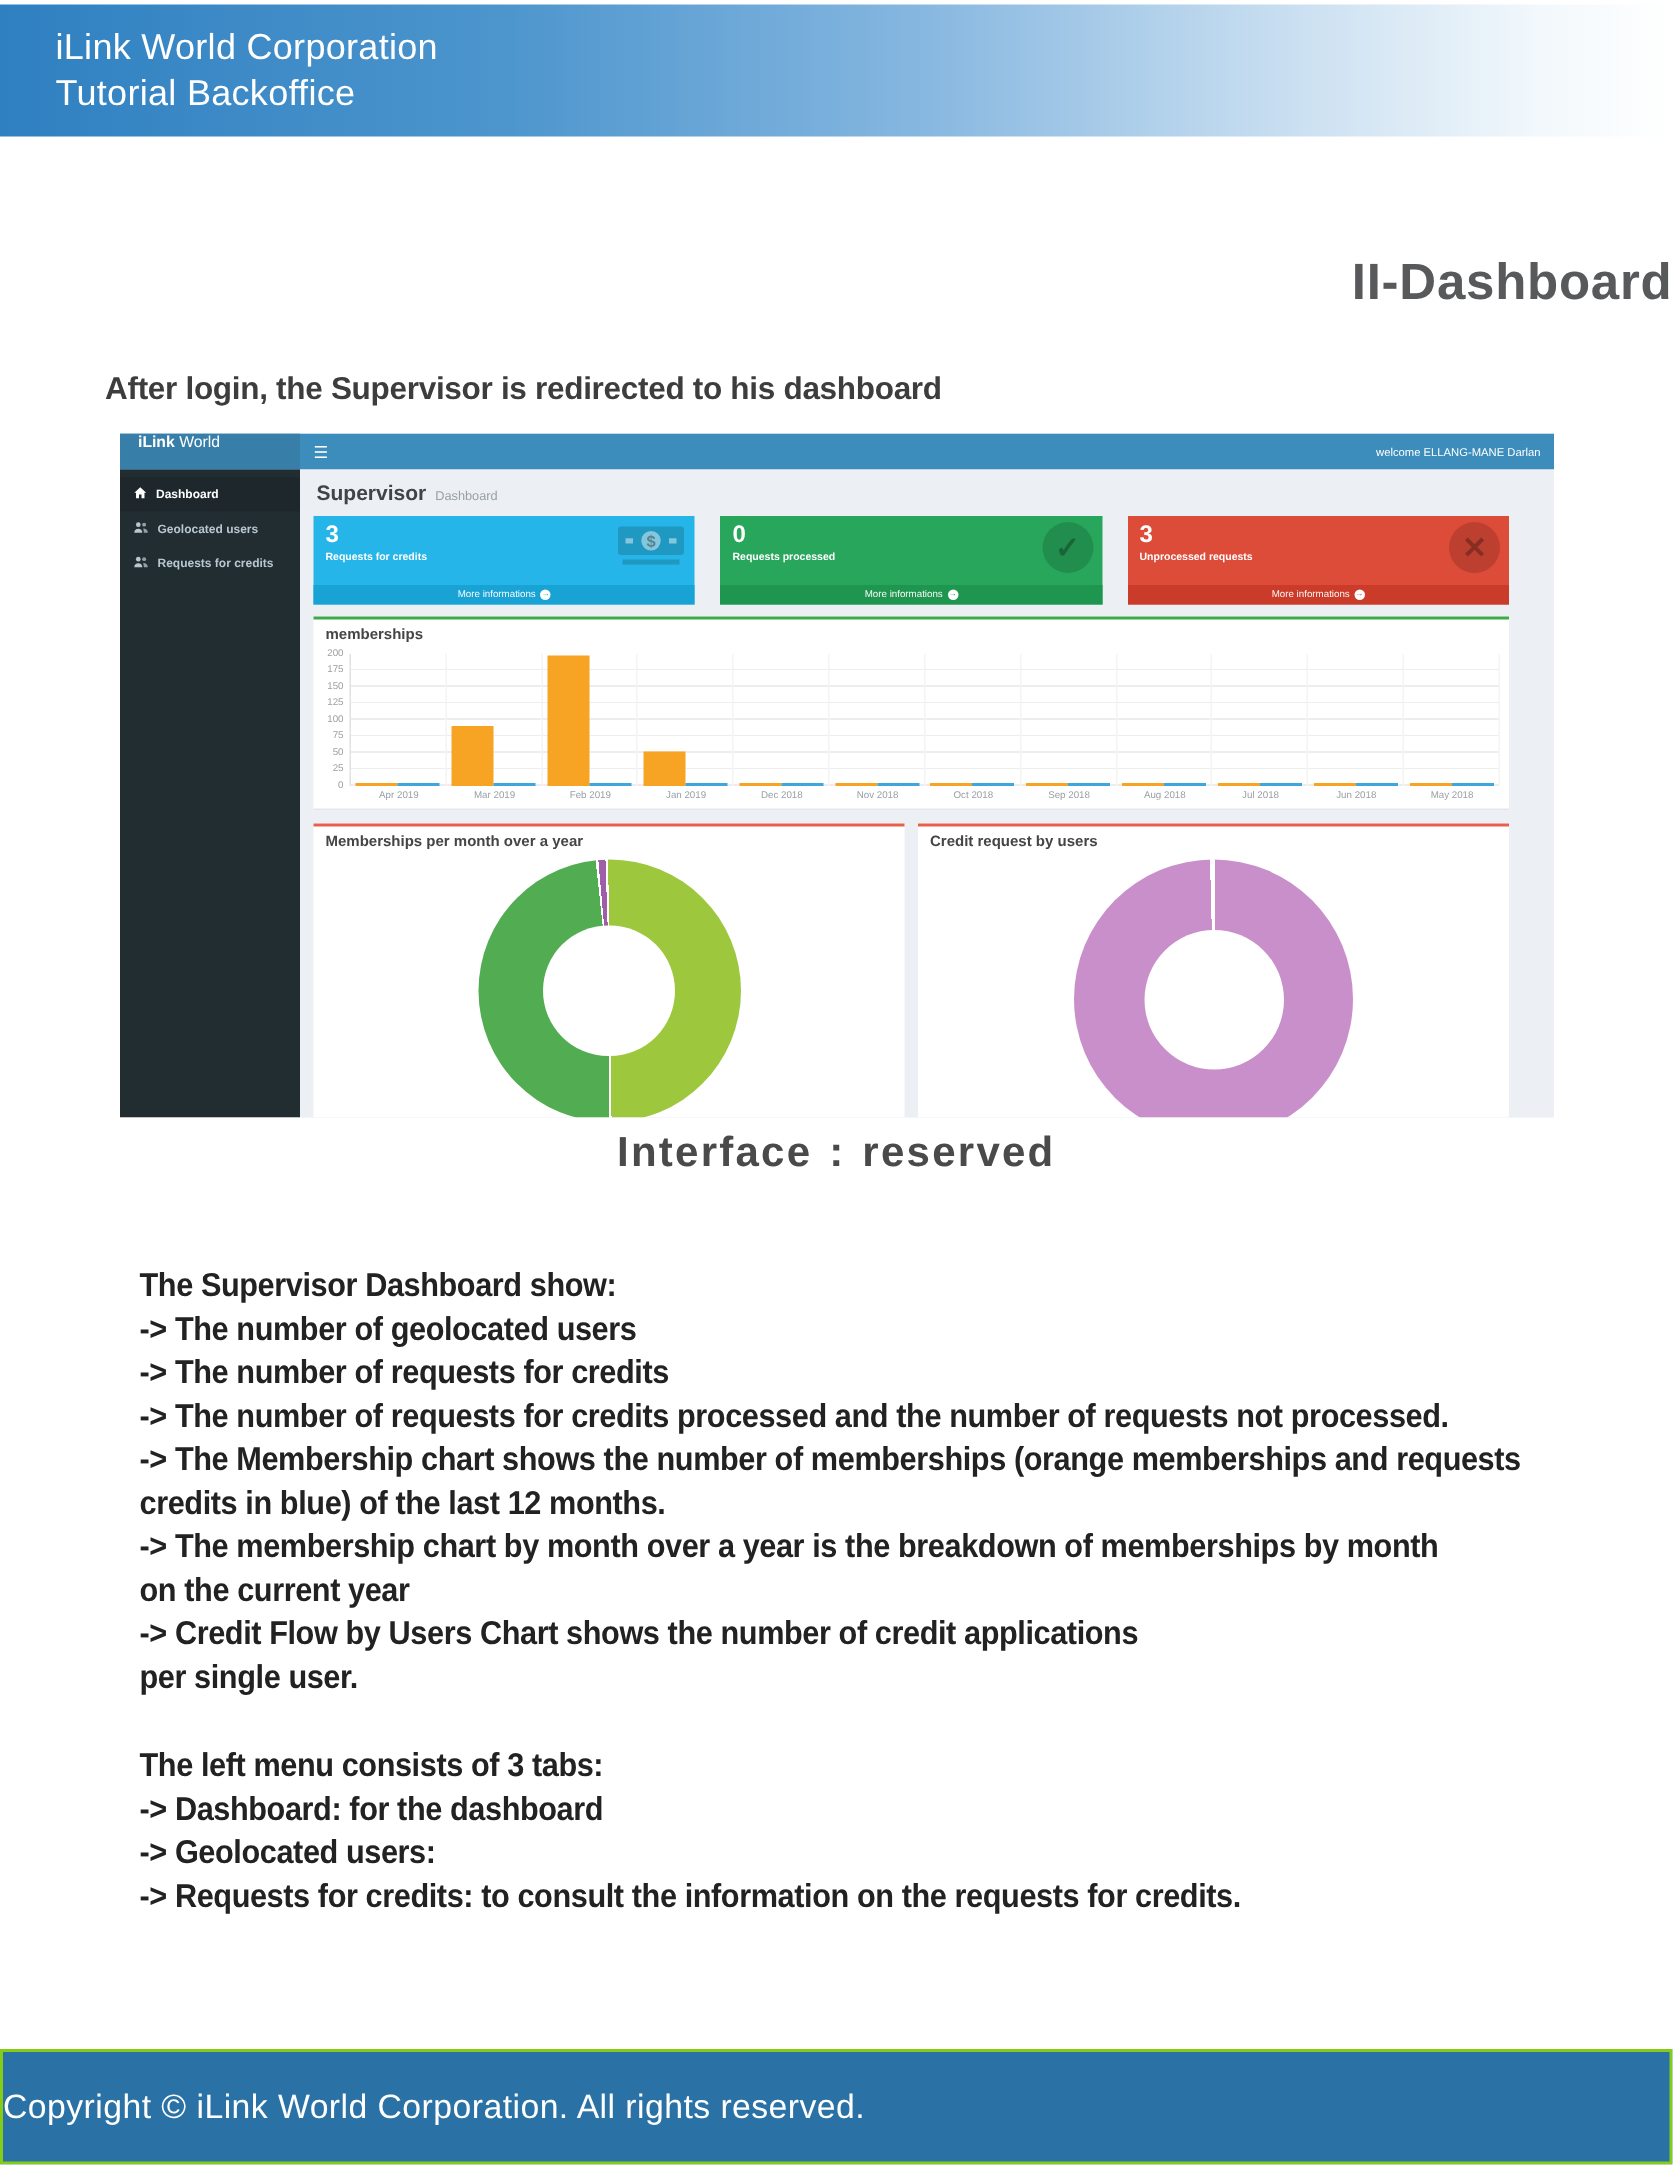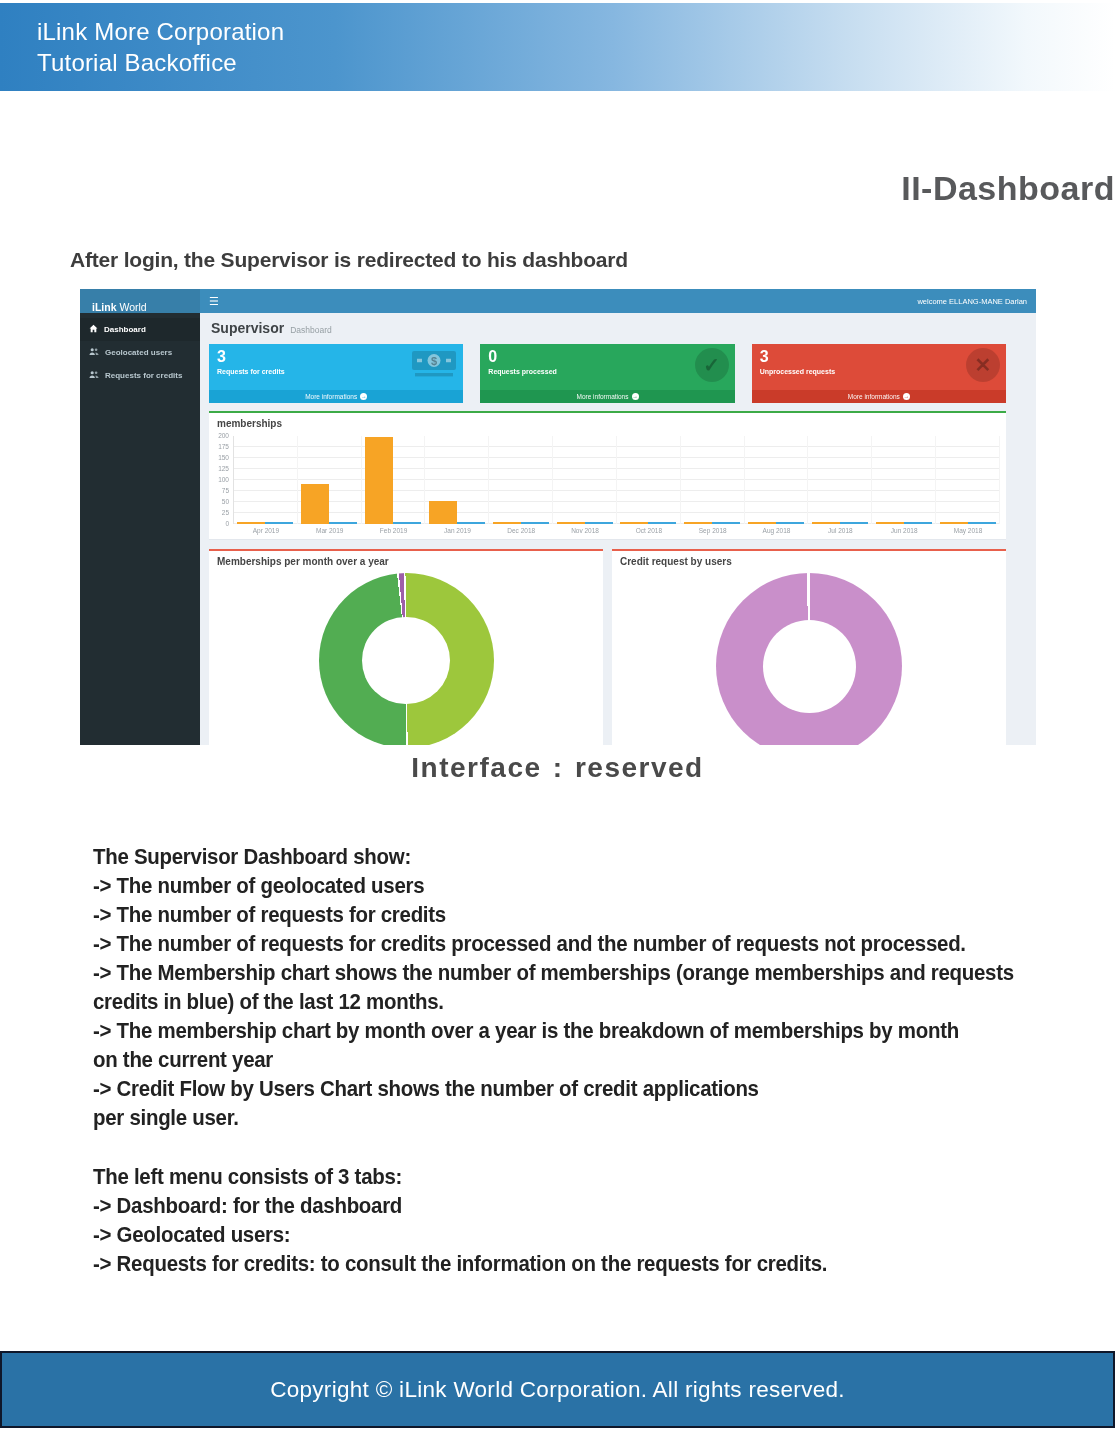--- a/index.html
+++ b/index.html
@@ -14,28 +14,28 @@
   
   .title{margin-top:78px;text-align:right;font-size:34px;font-weight:bold;color:#58595b;letter-spacing:.5px}
   .intro{margin:40px 0 12px 70px;font-size:21px;font-weight:bold;color:#3d3d3d;letter-spacing:-.2px}
   .caption{margin-top:7px;text-align:center;font-size:28px;font-weight:bold;color:#4a4a4a;letter-spacing:1.5px;word-spacing:2px}
   .bodytext{margin:58px 0 0 93px;font-size:22px;line-height:29px;font-weight:bold;color:#222;
             letter-spacing:-.3px;transform:scaleX(.93);transform-origin:0 0;width:1080px}
   .bodytext .par + .par{margin-top:30px}
   .bodytext .line{white-space:nowrap}
 
   
-  .pfooter{position:absolute;left:0;right:0;bottom:15px;height:77px;background:#2a72a6;
-           border:2px solid #0f172a;box-sizing:border-box;display:flex;align-items:center;justify-content:center;
+  .pfooter{position:absolute;left:0;right:0;bottom:0;height:77px;background:#2a72a6;
+           border:2px solid #84cc16;box-sizing:border-box;display:flex;align-items:center;justify-content:flex-start;
            color:#fff;font-size:22.5px;font-weight:400;letter-spacing:.3px}
 
   
   .shot{width:956px;height:456px;margin:17px 0 0 80px;display:flex;flex-direction:column;overflow:hidden;background:#ecf0f5}
   .nav{height:24px;display:flex;background:#3c8dbc;flex:0 0 auto}
-  .logo{width:120px;background:#377fa9;display:flex;align-items:flex-end;gap:5px;padding-left:7px;box-sizing:border-box}
+  .logo{width:120px;background:#377fa9;display:flex;align-items:flex-start;gap:5px;padding-left:7px;box-sizing:border-box}
   .brand{font-size:10.5px;color:#fff}
   .brand b{font-weight:bold}
   .burger{width:28px;display:flex;align-items:center;justify-content:center;color:#fff;font-size:11px;cursor:pointer}
   .welcome{margin-left:auto;display:flex;align-items:center;padding-right:9px;color:#fff;font-size:7.5px;font-weight:normal}
 
   .bodyrow{flex:1;display:flex;min-height:0}
   .side{width:120px;background:#222d32;padding-top:5px;flex:0 0 auto}
   .side ul{margin:0;padding:0;list-style:none}
   .side li{display:flex;gap:6px;align-items:center;height:23px;padding-left:9px;color:#b8c7ce;font-size:8px;font-weight:bold;cursor:pointer}
   .side li.active{background:#1e282c;color:#fff}
@@ -75,21 +75,21 @@
   .donutrow{display:flex;gap:9px;margin-top:9px;flex:1;min-height:0}
   .dbox{flex:1;background:#fff;border-top:2px solid #e8604c;overflow:hidden}
   .donut{border-radius:50%;margin:3px auto 0;position:relative}
   .donut::after{content:"";position:absolute;inset:25%;background:#fff;border-radius:50%}
   .divider{position:absolute;left:calc(50% - 1px);top:0;width:2px;height:25%;background:#fff}
 </style>
 </head>
 <body>
 
 <header class="hdr">
-  <div>iLink More Corporation</div>
+  <div>iLink World Corporation</div>
   <div>Tutorial Backoffice</div>
 </header>
 
 <h1 class="title">II-Dashboard</h1>
 <p class="intro">After login, the Supervisor is redirected to his dashboard</p>
 
 <div class="shot">
   <div class="nav">
     <div class="logo">
       <span id="logo-ic"></span>

